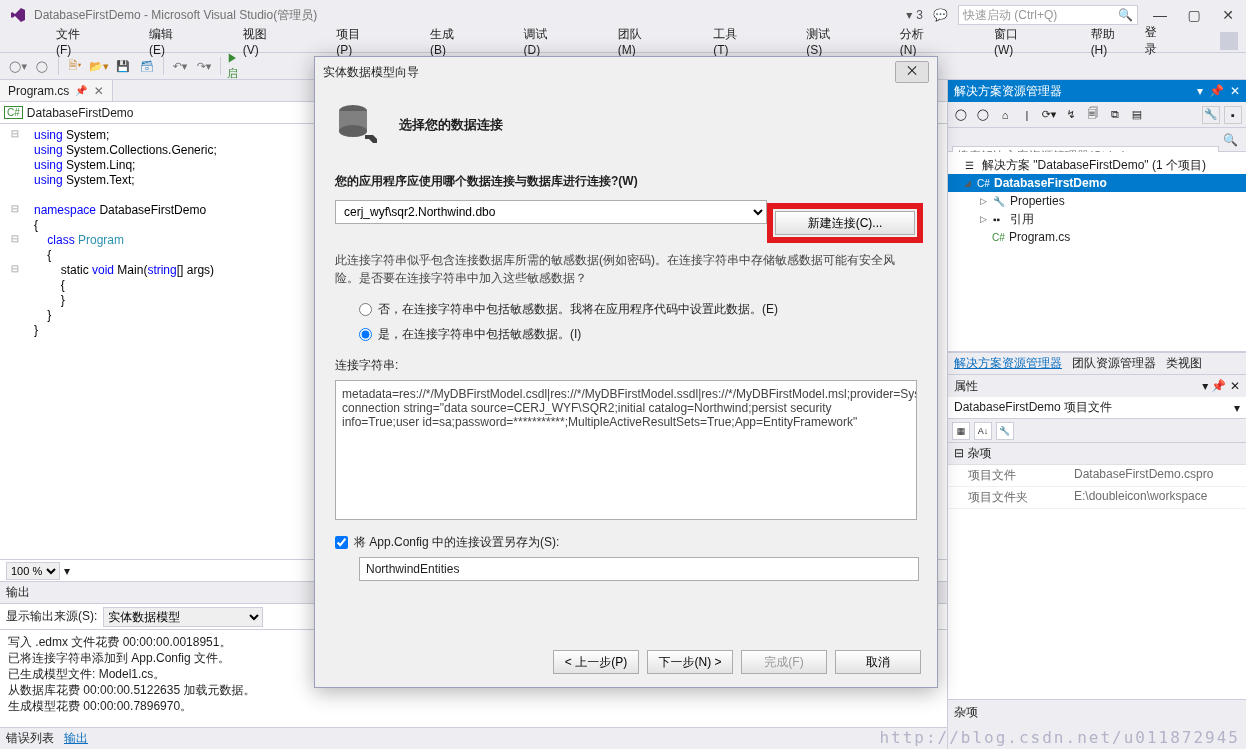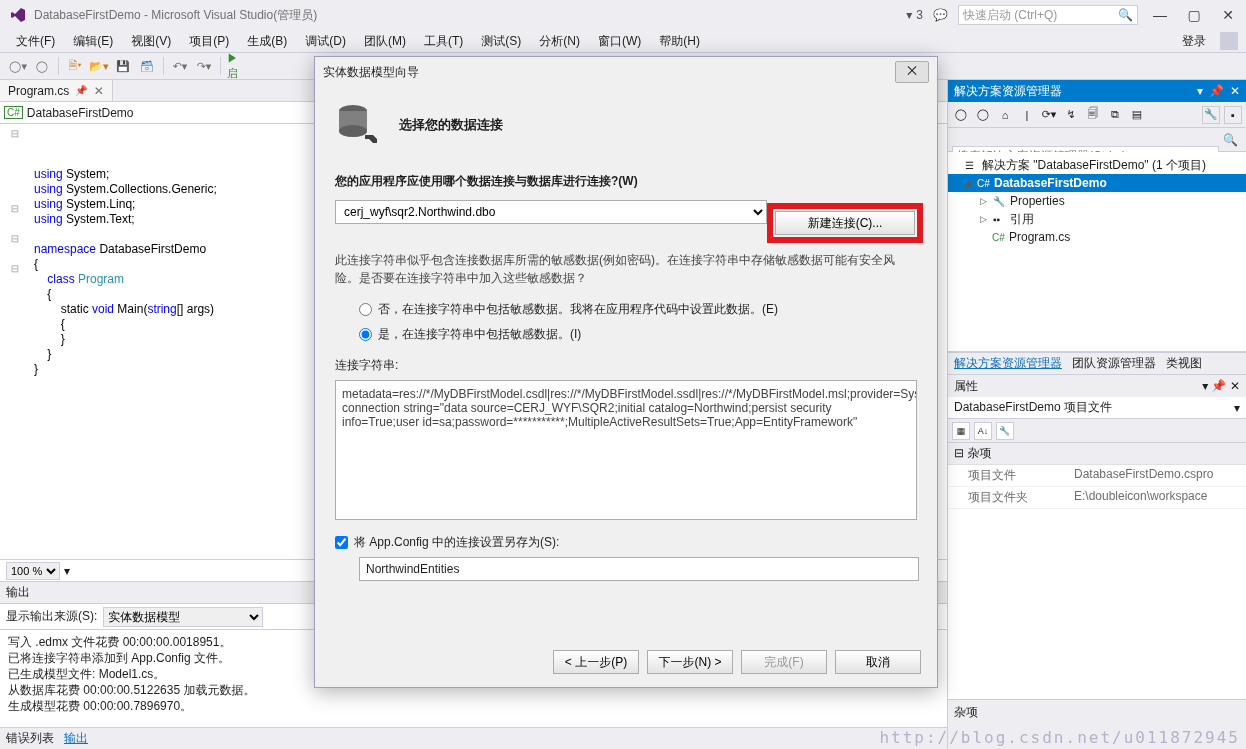--- a/index.html
+++ b/index.html
@@ -10,21 +10,21 @@
 .titlebar .vs-icon { width: 16px; height: 16px; margin: 0 8px 0 4px; display: inline-flex; }
 .titlebar .title-text { color: #717171; flex: 0 0 auto; }
 .titlebar .spacer { flex: 1; }
 .titlebar .notif { display: flex; align-items: center; gap: 4px; color: #525252; margin-right: 10px; }
 .titlebar .search { width: 180px; height: 20px; border: 1px solid #cccedb; background: #fff; padding: 0 4px; color: #999; display: flex; align-items: center; justify-content: space-between; }
 .titlebar .winbtns { display: flex; gap: 10px; margin-left: 10px; }
 .titlebar .winbtns span { width: 24px; text-align: center; color: #414141; font-size: 14px; cursor: pointer; }
 
 
 .menubar { height: 22px; display: flex; align-items: center; padding: 0 8px; gap: 2px; background: #eeeef2; }
-.menubar span { padding: 2px 8px; color: #1e1e1e; cursor: pointer; }
+.menubar span { padding: 2px 8px; color: #1e1e1e; cursor: pointer; margin-left: 40px; }
 .menubar .login { margin-left: auto; margin-right: 4px; }
 .menubar .avatar { width: 18px; height: 18px; background: #cccedb; }
 
 
 .toolbar { height: 28px; display: flex; align-items: center; padding: 0 8px; gap: 4px; border-top: 1px solid #cccedb; border-bottom: 1px solid #cccedb; background: #eeeef2; }
 .toolbar .tb-icon { width: 20px; height: 20px; display: inline-flex; align-items: center; justify-content: center; color: #717171; cursor: pointer; font-size: 11px; }
 .toolbar .sep { width: 1px; height: 18px; background: #cccedb; margin: 0 2px; }
 .toolbar .play { color: #388a34; font-size: 11px; }
 
 
@@ -40,21 +40,21 @@
 
 
 .crumb { height: 22px; display: flex; align-items: center; padding: 0 4px; border-bottom: 1px solid #cccedb; background: #fff; }
 .crumb .cs-icon { color: #388a34; margin-right: 4px; font-size: 10px; border: 1px solid #388a34; padding: 0 2px; }
 .crumb .txt { color: #1e1e1e; }
 
 
 .editor { flex: 1; display: flex; background: #fff; font-family: Consolas, monospace; overflow: hidden; position: relative; }
 .gutter { width: 30px; background: #fff; padding-top: 4px; }
 .gutter div { height: 15px; text-align: center; color: #a0a0a0; font-size: 10px; cursor: pointer; }
-.code { padding: 4px 0 0 4px; line-height: 15px; white-space: pre; color: #000; font-size: 12px; margin-top: 39px; }
+.code { padding: 4px 0 0 4px; line-height: 15px; white-space: pre; color: #000; font-size: 12px; }
 .kw { color: #0000ff; }
 .cls { color: #2b91af; }
 
 
 .zoombar { height: 22px; border-top: 1px solid #cccedb; display: flex; align-items: center; padding: 0 6px; background: #fff; }
 .zoombar select { border: 1px solid #cccedb; font-size: 11px; height: 18px; }
 
 
 .output-panel { height: 168px; border-top: 1px solid #cccedb; display: flex; flex-direction: column; background: #eeeef2; }
 .out-title { height: 22px; display: flex; align-items: center; padding: 0 6px; background: #eeeef2; border-bottom: 1px solid #cccedb; }

